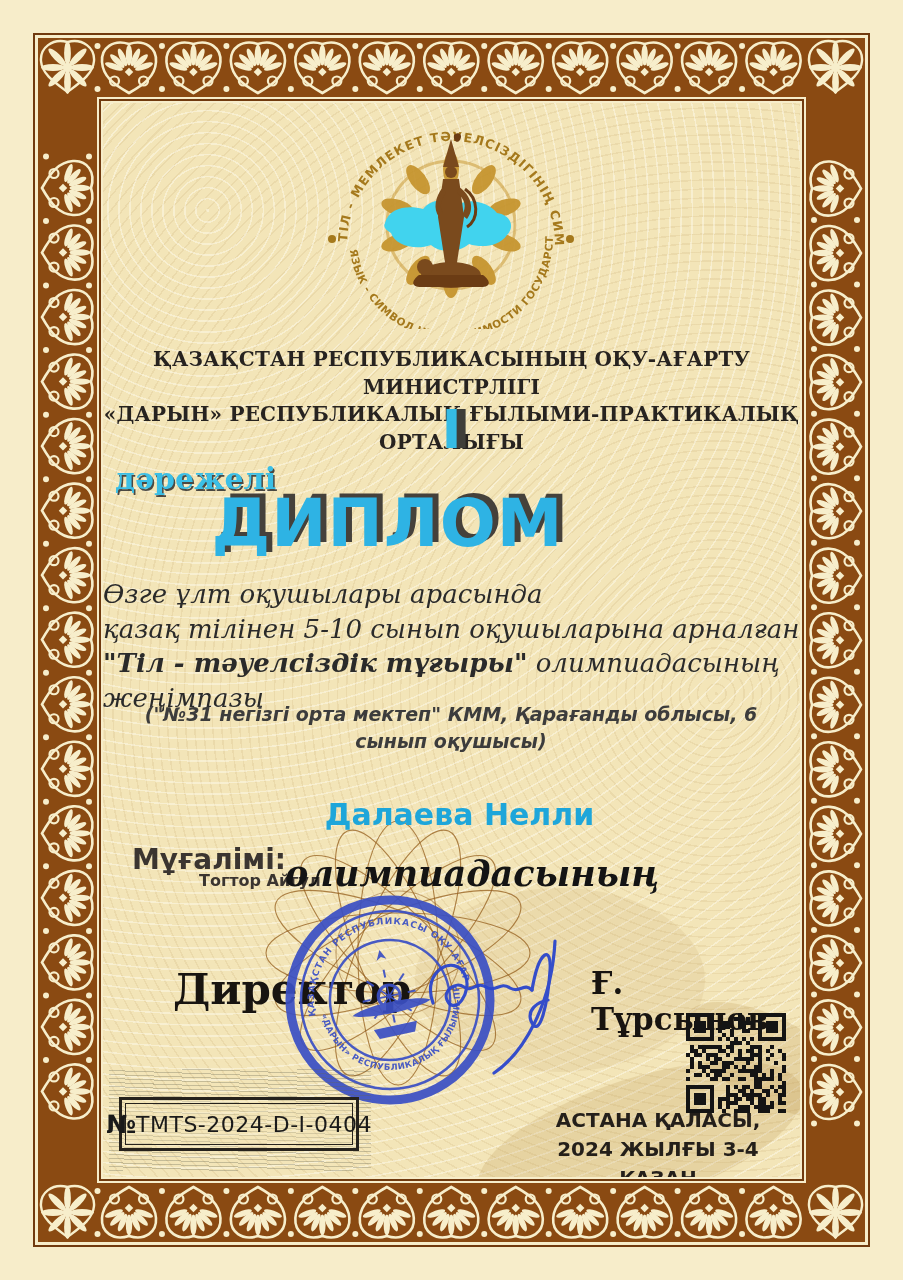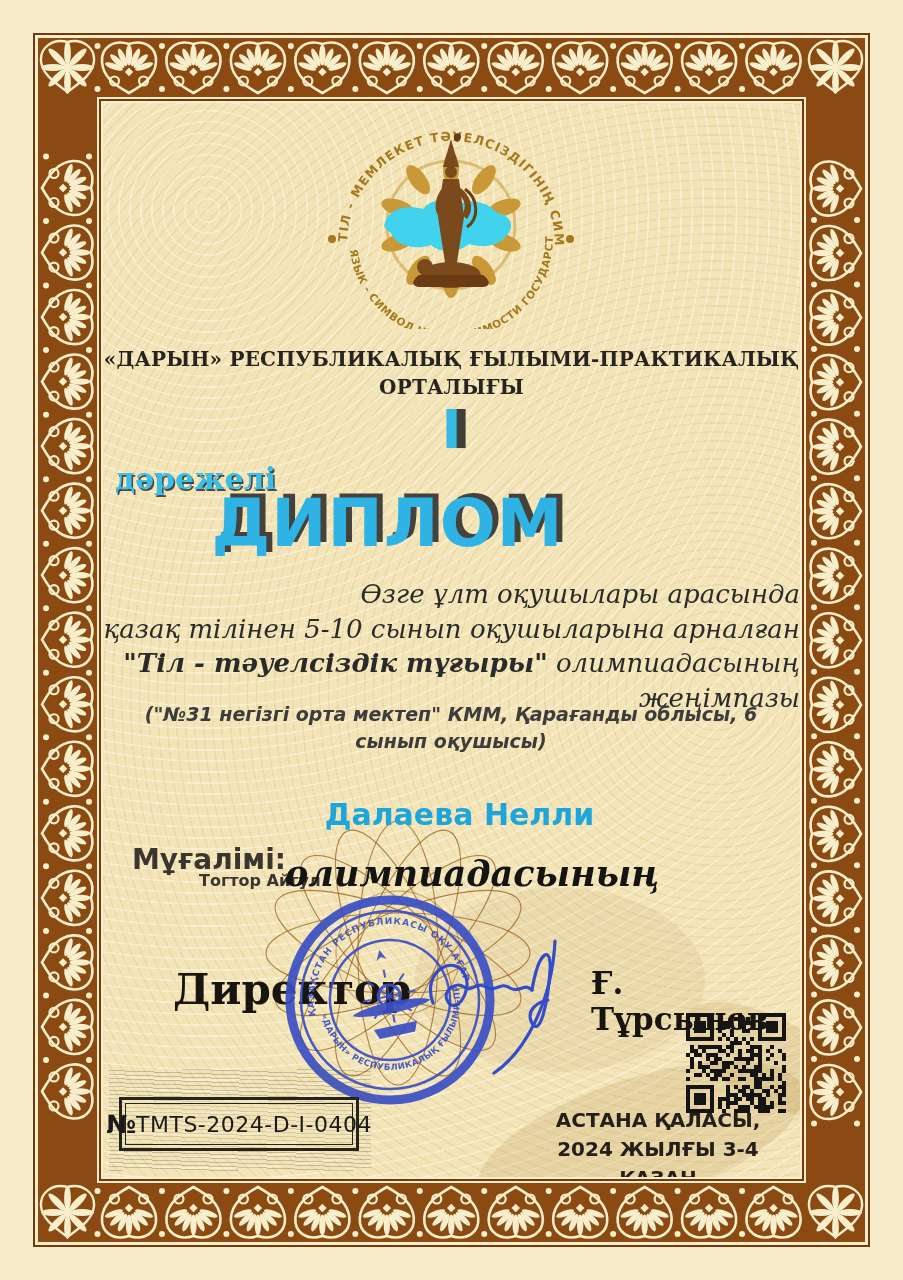--- a/index.html
+++ b/index.html
@@ -25,21 +25,21 @@
   .org-header{position:absolute;left:0;top:243px;width:697px;text-align:center;
     font-weight:bold;font-size:20px;line-height:1.38;color:#272320;letter-spacing:.2px;}
   .degree-numeral{position:absolute;left:0;top:300px;width:697px;text-align:center;
     font-family:"DejaVu Sans",sans-serif;font-weight:bold;font-size:54px;line-height:1;
     color:#35bbe4;text-shadow:9px 0 0 #3f3e39;}
   .degree-word{position:absolute;left:0;top:358px;width:697px;text-align:left;
     font-weight:bold;font-size:30px;color:#3bbfe6;text-shadow:1.5px 1.5px 0 rgba(45,45,45,.85);margin-left:12px;}
   .degree-title{position:absolute;left:0;top:388px;width:569px;text-align:center;
     font-family:"DejaVu Sans",sans-serif;font-weight:bold;font-size:66px;line-height:1;
     color:#2eb3e4;text-shadow:6px -4px 0 #45413b;letter-spacing:1px;}
-  .body-text{position:absolute;left:0;top:474px;width:697px;text-align:right;
+  .body-text{position:absolute;left:0;top:474px;width:697px;text-align:left;
     font-style:italic;font-size:26px;line-height:1.33;color:#2a2a2a;}
   .body-text .q{font-weight:bold;}
   .school-info{position:absolute;left:38px;top:598px;width:620px;text-align:center;
     font-family:"DejaVu Sans",sans-serif;font-weight:bold;font-style:italic;
     font-size:19px;line-height:1.4;color:#3c3c3c;}
   .recipient-name{position:absolute;left:8px;top:694px;width:697px;text-align:center;
     font-family:"DejaVu Sans",sans-serif;font-weight:bold;font-size:30px;color:#1ea6da;}
   .teacher-label{position:absolute;left:29px;top:740px;
     font-family:"DejaVu Sans",sans-serif;font-weight:bold;font-size:28px;color:#3b3530;}
   .teacher-name{position:absolute;left:96px;top:768px;
@@ -239,20 +239,21 @@
         <path d="M144,70 C156,78 160,92 152,102 L147,98 C152,90 150,82 142,76 Z"></path>
         <path d="M150,72 C164,82 164,102 152,110" fill="none" stroke="#6b3c14" stroke-width="3"></path>
         <path d="M128,70 C120,80 118,92 124,100 L128,96 C124,90 126,82 131,76 Z"></path>
         <ellipse cx="136" cy="158" rx="30" ry="13"></ellipse>
         <circle cx="110" cy="150" r="8"></circle>
         <path d="M104,158 C96,164 96,170 106,170 L166,170 C176,170 176,164 168,158 Z" fill="#6b3c14"></path>
       </g>
     </svg>
 
     <div class="org-header">
+      <div>ҚАЗАҚСТАН РЕСПУБЛИКАСЫНЫҢ ОҚУ-АҒАРТУ МИНИСТРЛІГІ</div>
       <div>«ДАРЫН» РЕСПУБЛИКАЛЫҚ ҒЫЛЫМИ-ПРАКТИКАЛЫҚ ОРТАЛЫҒЫ</div>
     </div>
 
     <div class="degree-numeral">I</div>
     <div class="degree-word">дәрежелі</div>
     <div class="degree-title">ДИПЛОМ</div>
 
     <div class="body-text">
       <div>Өзге ұлт оқушылары арасында</div>
       <div>қазақ тілінен 5-10 сынып оқушыларына арналған</div>

